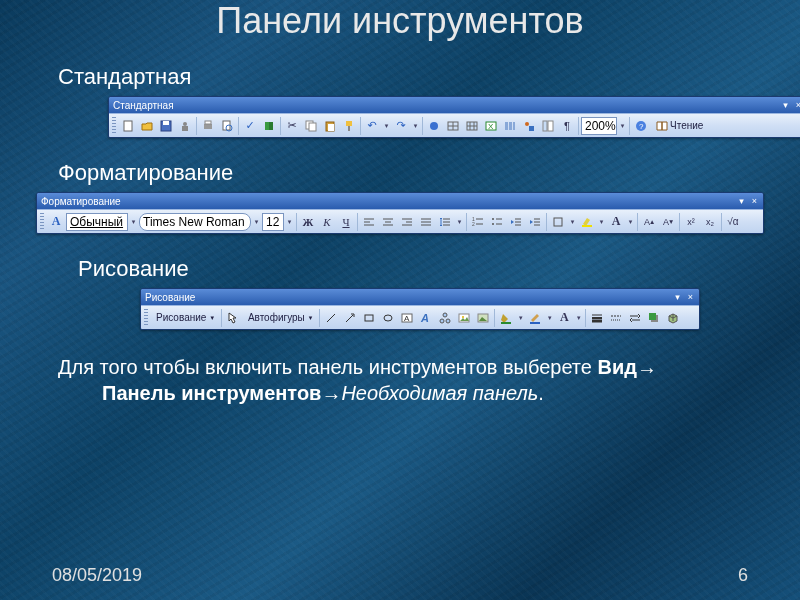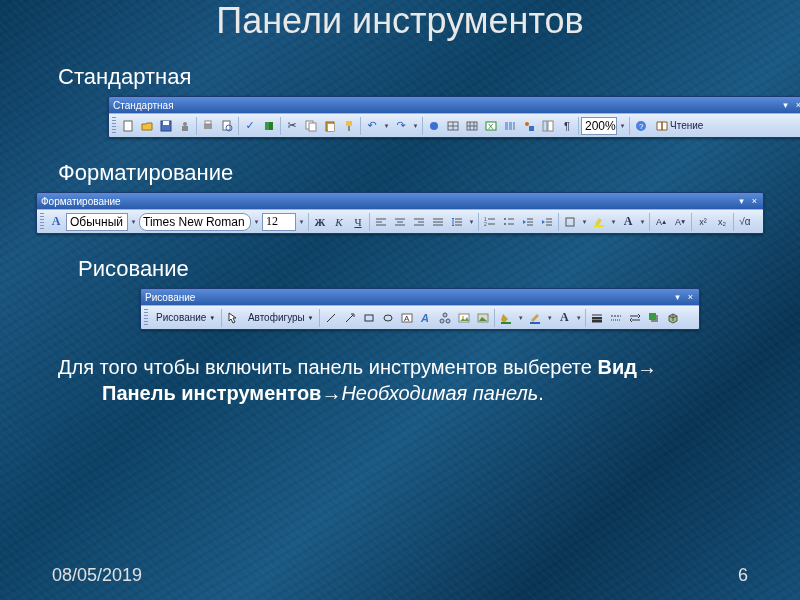--- a/index.html
+++ b/index.html
@@ -103,23 +103,23 @@
     border-radius: 2px;
     cursor: pointer;
   }
   .sep { width: 1px; height: 18px; background: #a0b8d8; margin: 0 1px; }
   .dd { width: 9px; font-size: 7px; color: #446; }
   .txtfield {
     height: 17px; background: #fff; border: 1px solid #7a95c0;
     font-size: 12px; color: #000; padding: 8px 3px; display: flex; align-items: center; text-align: right;
   }
   .zoom { width: 36px; }
-  .style-sel { width: 62px; }
+  .style-sel { width: 62px; text-decoration: underline; }
   .font-sel { width: 112px; border-radius: 8px; }
-  .size-sel { width: 34px; font-family: Liberation Serif, serif; }
+  .size-sel { width: 22px; }
   .textbtn {
     height: 18px; padding: 0 5px;
     display: flex; align-items: center; gap: 2px;
     font-size: 10px; color: #224;
     border-radius: 2px; cursor: pointer;
   }
   svg { display: block; }
   .ico-green { color: #2a8a30; }
   .ico-blue { color: #2a60c0; }
   .ico-yellow { color: #d0a020; }

